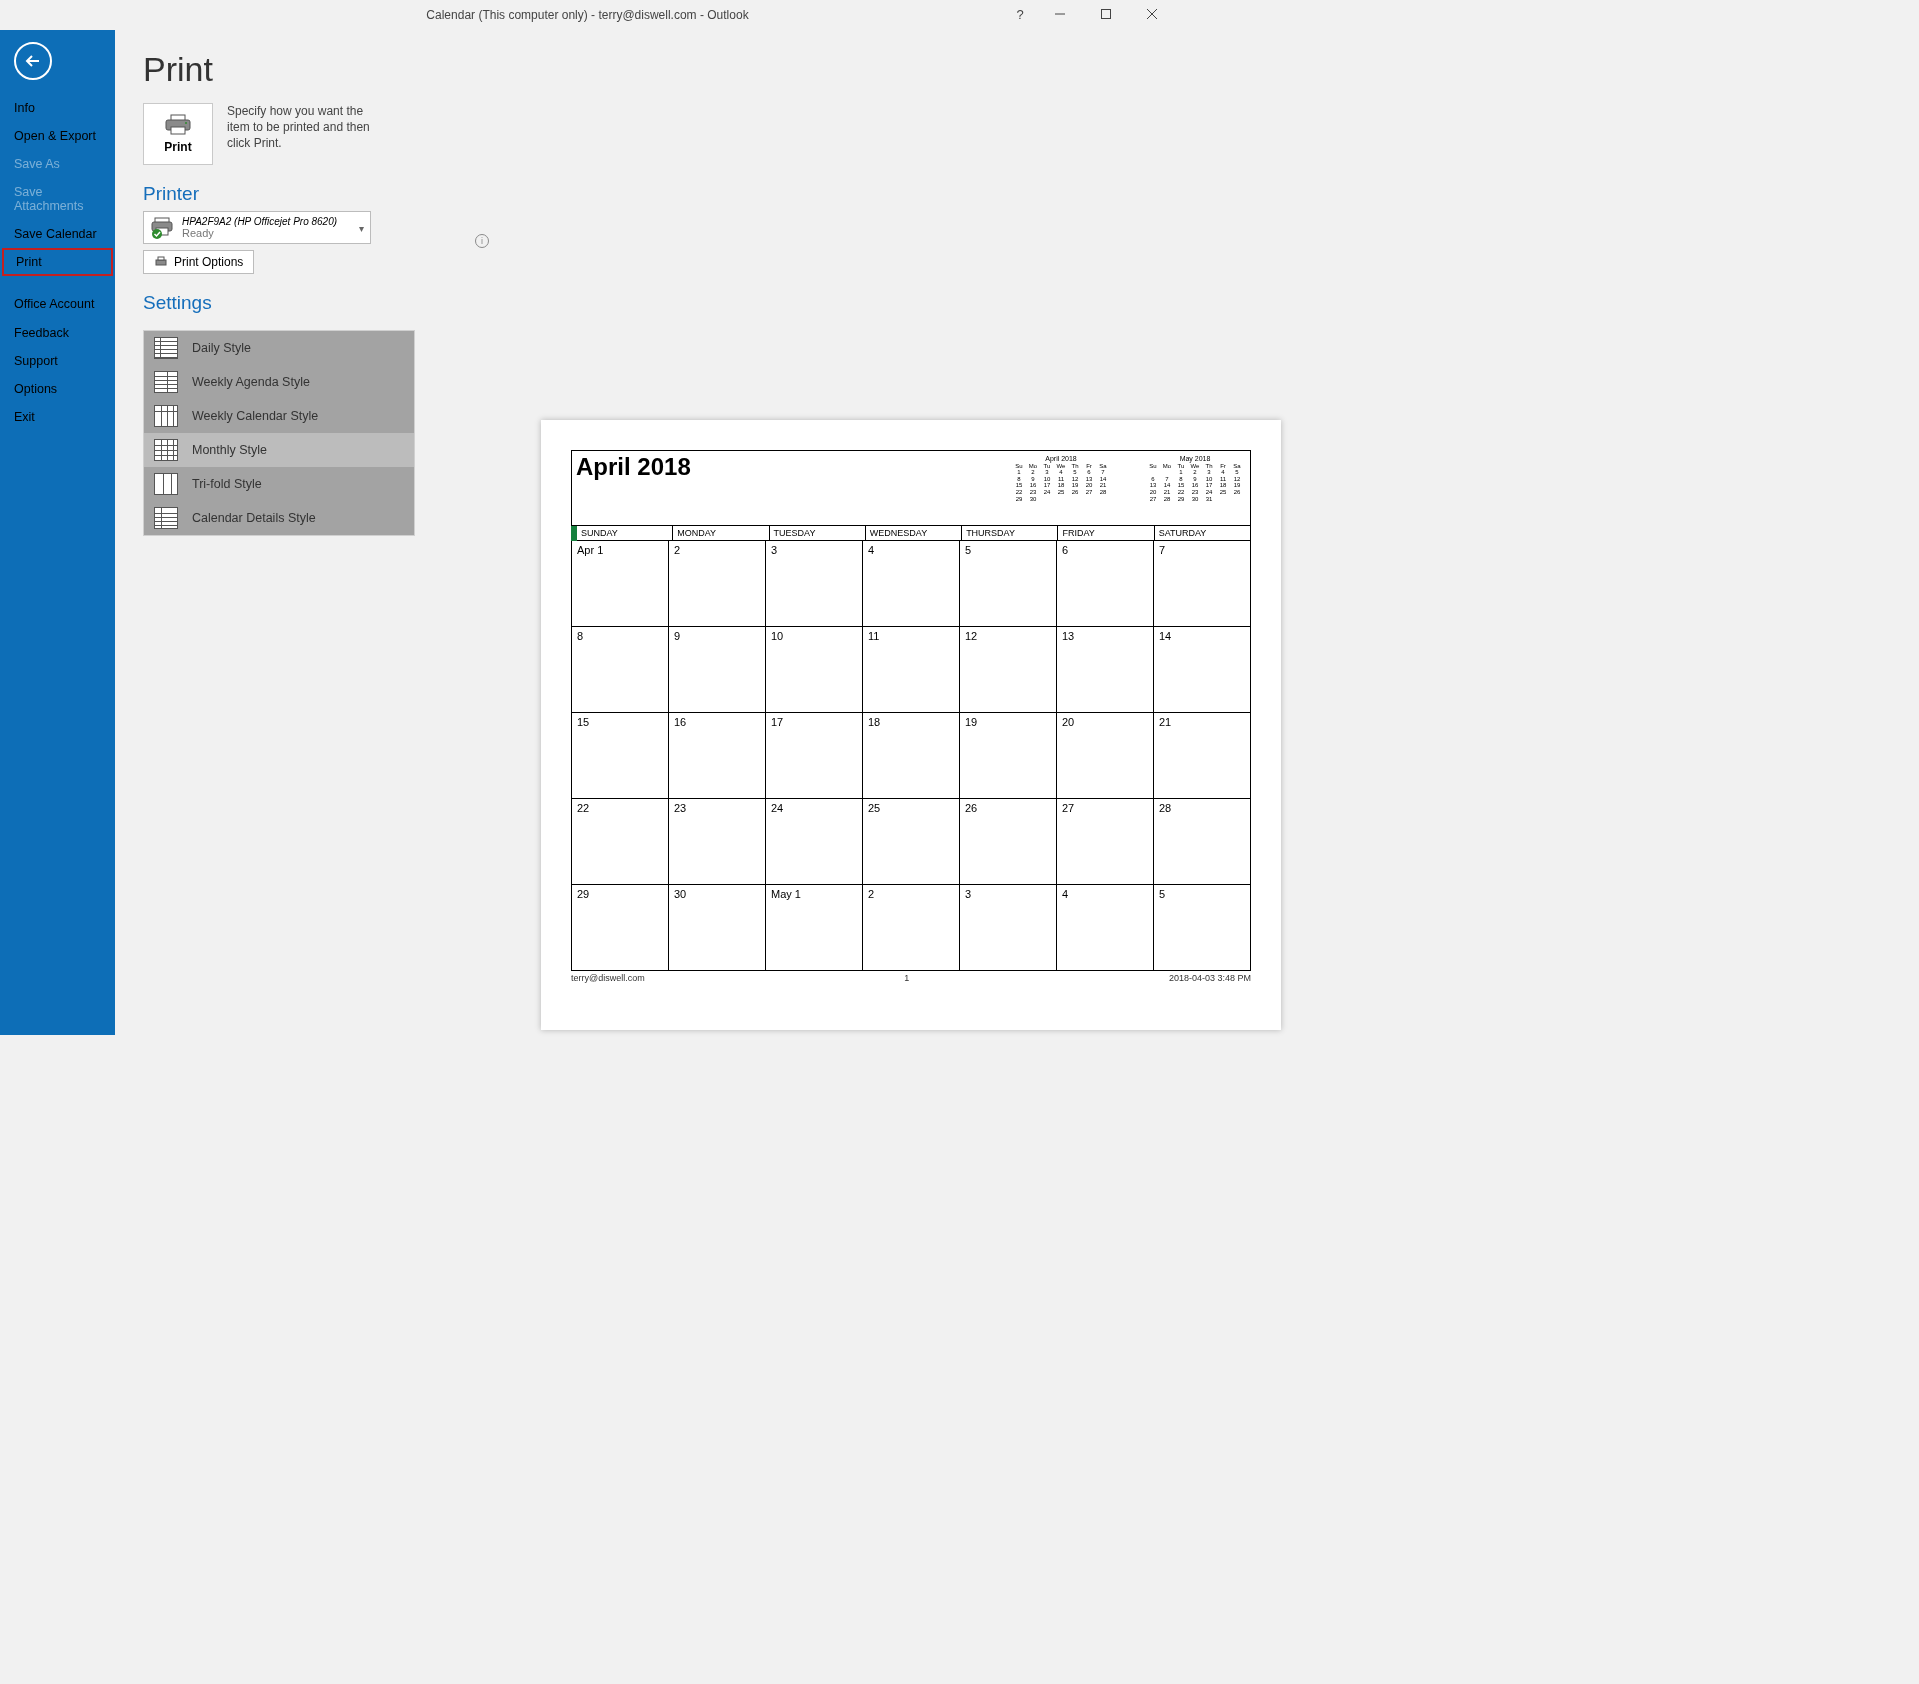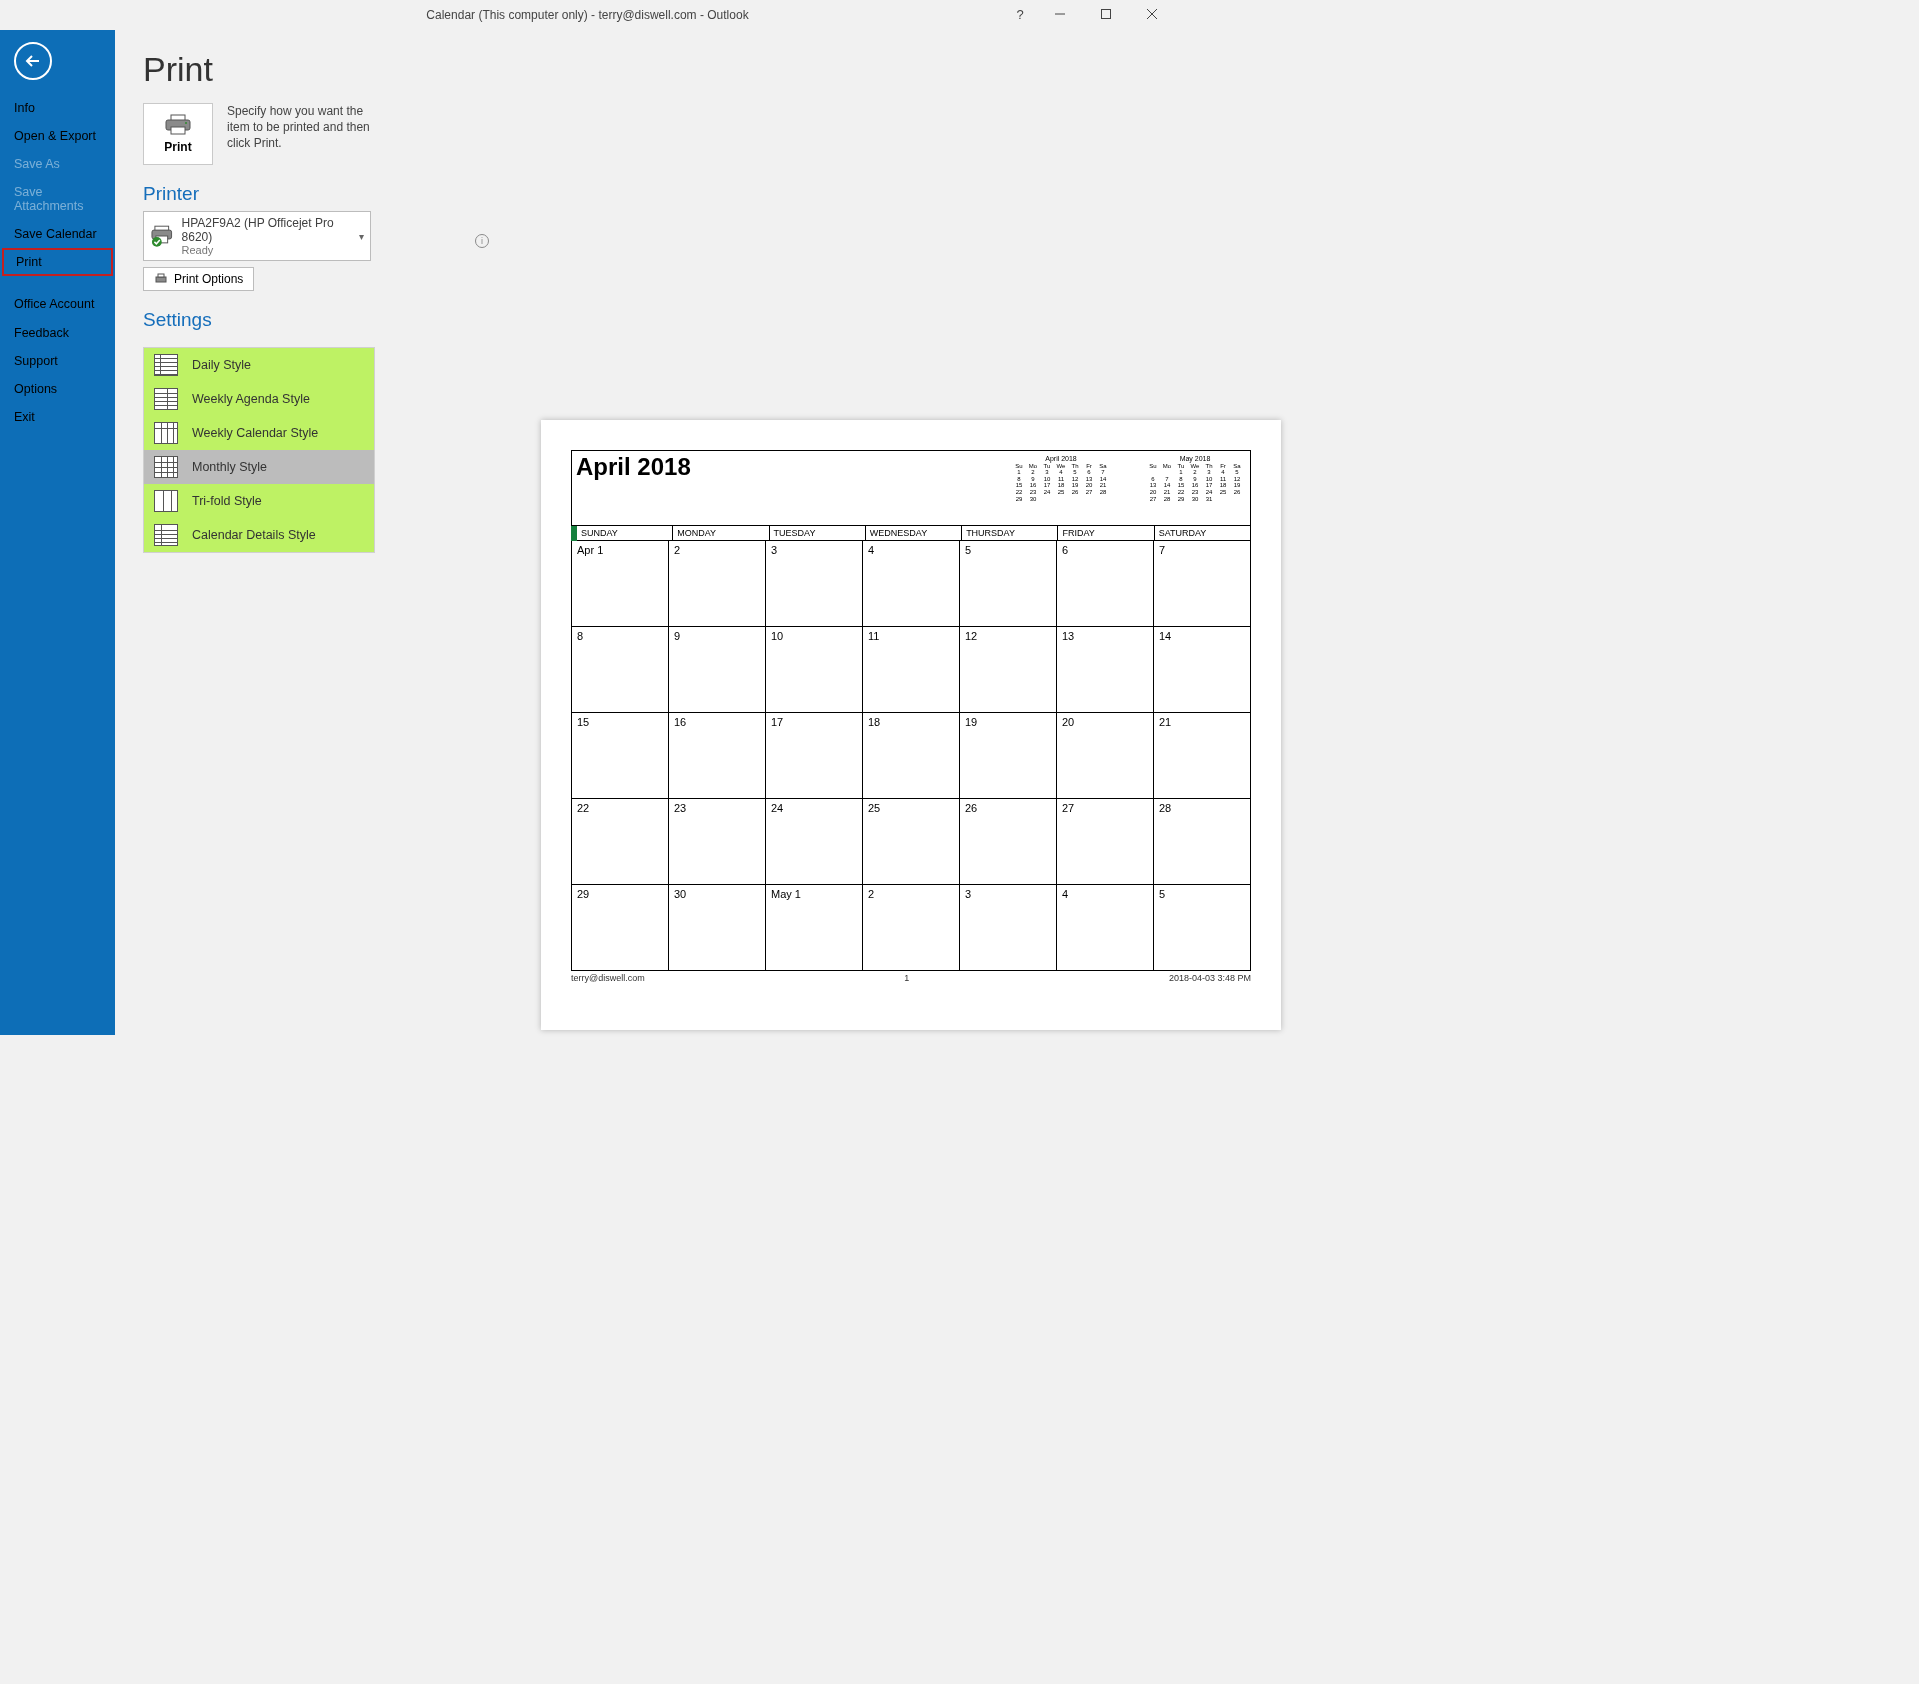--- a/index.html
+++ b/index.html
@@ -20,25 +20,25 @@
 h1.page-title { font-size:34px; font-weight:300; color:#333; margin-bottom:14px; }
 .print-row { display:flex; gap:14px; }
 .print-button { width:70px; height:62px; background:#fff; border:1px solid #c9c9c9; display:flex; flex-direction:column; align-items:center; justify-content:center; gap:4px; font-size:12px; }
 .print-button .pic { width:28px; height:22px; }
 .print-help { font-size:12px; color:#444; width:150px; line-height:1.35; }
 .sect-heading { color:#156ebb; font-size:19px; font-weight:400; margin:18px 0 6px; }
 .info-icon { position:absolute; left:360px; top:204px; width:14px; height:14px; border:1px solid #8a8a8a; border-radius:50%; font-size:9px; color:#8a8a8a; display:flex; align-items:center; justify-content:center; }
 .printer-sel { width:228px; background:#fff; border:1px solid #bcbcbc; display:flex; align-items:center; padding:4px 6px; gap:8px; position:relative; }
 .printer-sel .pic{width:24px;height:22px;}
 .printer-sel .texts{display:flex;flex-direction:column;}
-.printer-sel .name{font-size:12px;color:#404040;}
+.printer-sel .name{font-size:10px;color:#000000;font-style:italic;}
 .printer-sel .status{font-size:11px;color:#777;}
 .printer-sel .chev{position:absolute;right:6px;top:50%;transform:translateY(-50%);font-size:10px;color:#666;}
 .print-options-btn{margin-top:6px;background:#fff;border:1px solid #bcbcbc;font-size:12px;padding:4px 10px;display:inline-flex;align-items:center;gap:6px;}
-.settings-list{width:232px;background:#bef264;border:1px solid #d0d0d0;margin-top:16px;}
+.settings-list{width:272px;background:#a3a3a3;border:1px solid #d0d0d0;margin-top:16px;}
 .settings-item{display:flex;align-items:center;gap:14px;padding:6px 10px;font-size:12.5px;color:#333;}
 .settings-item.selected{background:#bcbcbc;}
 .style-icon{width:24px;height:22px;background:#fff;border:1px solid #555;position:relative;overflow:hidden;}
 .style-icon .h{position:absolute;left:0;right:0;height:1px;background:#555;}
 .style-icon .v{position:absolute;top:0;bottom:0;width:1px;background:#555;}
 .preview-region{position:absolute;left:426px;top:390px;width:740px;height:610px;background:#fff;box-shadow:0 0 6px rgba(0,0,0,0.25);}
 .preview-inner{position:absolute;left:30px;top:30px;right:30px;bottom:30px;}
 .prev-top{height:76px;border:1px solid #000;display:flex;position:relative;}
 .prev-title{position:absolute;left:4px;top:2px;font-size:24px;font-weight:bold;font-family:Arial,sans-serif;}
 .mini-cal{position:absolute;top:4px;font-size:6px;color:#000;text-align:center;line-height:1.1;font-family:Arial,sans-serif;}

